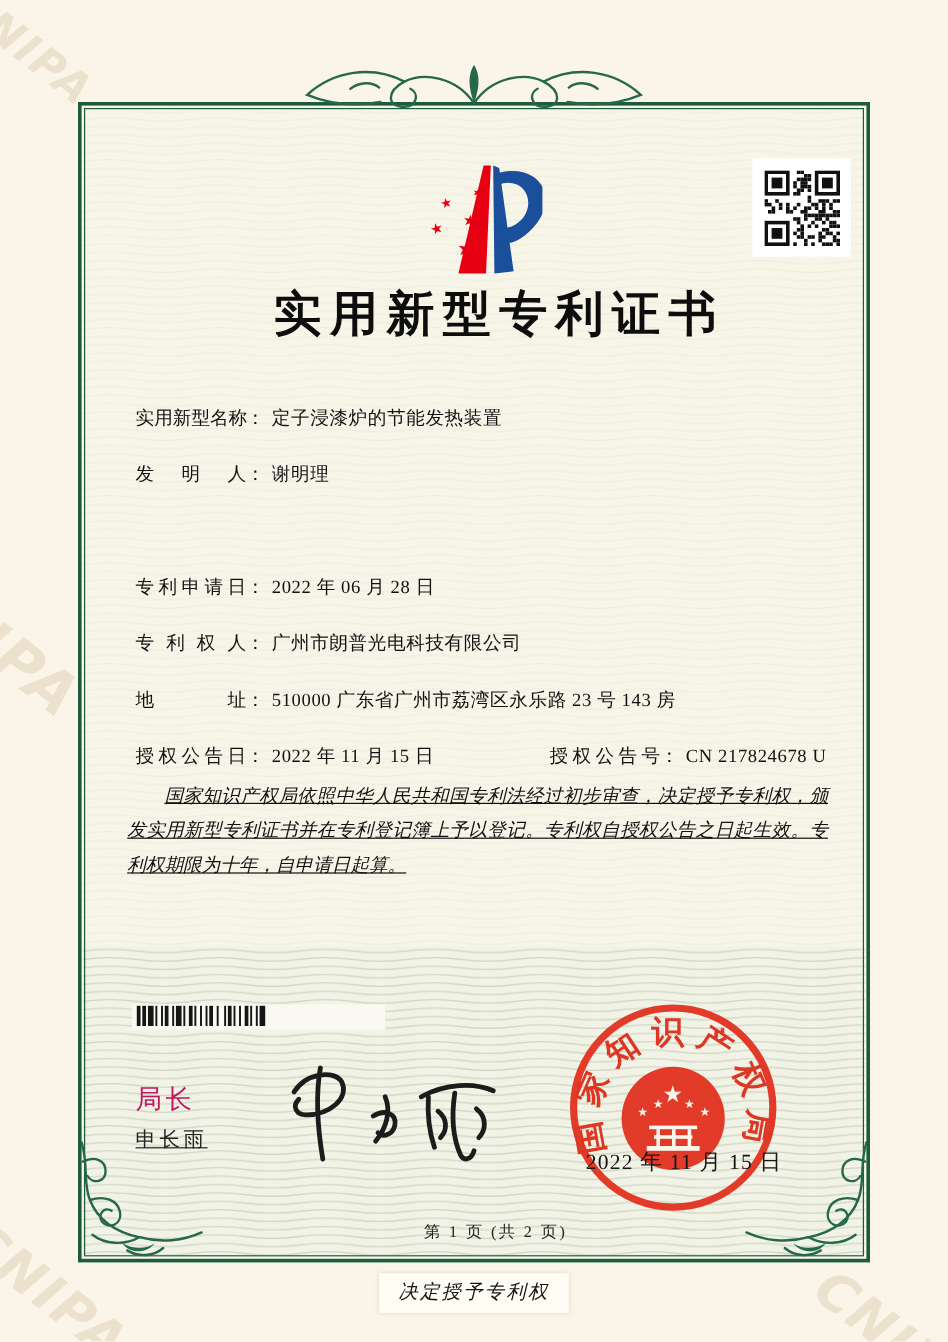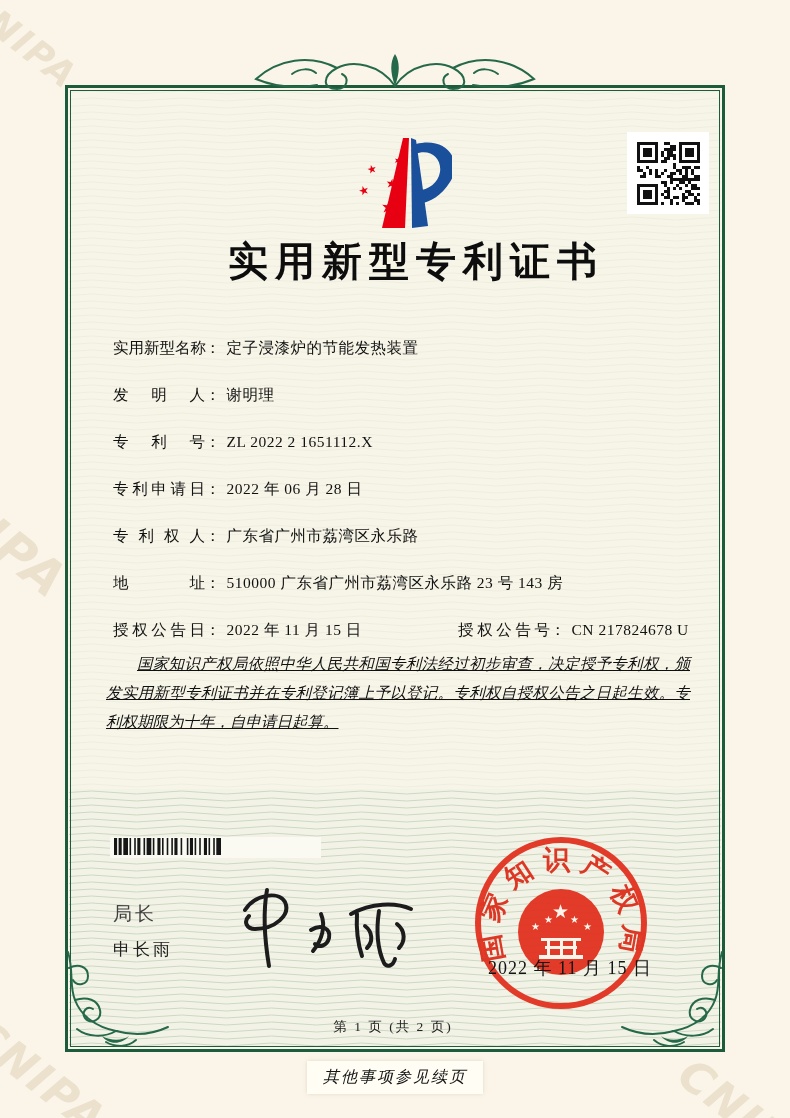--- a/index.html
+++ b/index.html
@@ -38,32 +38,32 @@
   
   .bodytext{position:absolute;left:106px;top:649px;width:584px;z-index:4;
             font-size:15.5px;line-height:29px;font-style:italic;color:#101010;text-align:justify;}
   .bodytext p{margin:0;text-indent:2em;text-decoration:underline;}
 
   
   .barcode{position:absolute;left:110px;top:837px;width:211px;height:21px;background:#fafaf3;z-index:4;padding:1px 2px;box-sizing:border-box;}
 
   
   .officer-title{position:absolute;left:113px;top:901px;z-index:4;font-family:Liberation Sans, sans-serif;
-                 font-size:19px;letter-spacing:3px;color:#404040;}
+                 font-size:22px;letter-spacing:3px;color:#be185d;}
   .officer-name{position:absolute;left:113px;top:938px;z-index:4;font-family:"Liberation Sans","DejaVu Sans",sans-serif;
-                font-size:17px;letter-spacing:3px;color:#222;}
+                font-size:17px;letter-spacing:3px;color:#222;text-decoration:underline;}
   .signature{position:absolute;left:225px;top:878px;width:210px;height:100px;z-index:5;}
 
   
   .seal{position:absolute;left:472px;top:834px;width:178px;height:178px;z-index:5;opacity:.94;}
   .seal-date{position:absolute;left:486px;top:956px;width:168px;z-index:6;text-align:center;
              font-size:18px;color:#141414;letter-spacing:1px;white-space:nowrap;}
 
   
-  .page-info{position:absolute;left:65px;top:1018px;width:656px;z-index:4;text-align:center;font-size:13.5px;color:#222;letter-spacing:2px;}
+  .page-info{position:absolute;left:65px;top:1018px;width:656px;z-index:4;text-align:center;font-size:13.5px;color:#222;letter-spacing:2px;padding-left:20px;}
   .footer-note{position:absolute;left:50%;top:1061px;transform:translateX(-50%);z-index:4;
                background:#fffdf4;padding:6px 16px;font-size:16px;font-style:italic;letter-spacing:2px;color:#151515;
                box-shadow:0 0 4px rgba(180,170,140,.35);}
 </style>
 </head>
 <body>
 
 <div class="page">
 
   <span class="wm" style="left:-18px;top:-16px;font-size:36px;">CNIPA</span>
@@ -267,28 +267,25 @@
   </div>
 
   <h1 class="title">实用新型专利证书</h1>
 
   <div class="frow" style="top:338px;">
     <span class="flabel">实用新型名称</span><span class="fcolon">：</span><span class="fval">定子浸漆炉的节能发热装置</span>
   </div>
   <div class="frow" style="top:385px;">
     <span class="flabel">发明人</span><span class="fcolon">：</span><span class="fval">谢明理</span>
   </div>
-  <div class="frow" style="top:432px;">
-    <span class="flabel">专利号</span><span class="fcolon">：</span><span class="fval">ZL 2022 2 1651112.X</span>
-  </div>
   <div class="frow" style="top:479px;">
     <span class="flabel">专利申请日</span><span class="fcolon">：</span><span class="fval">2022 年 06 月 28 日</span>
   </div>
   <div class="frow" style="top:526px;">
-    <span class="flabel">专利权人</span><span class="fcolon">：</span><span class="fval">广东省广州市荔湾区永乐路</span>
+    <span class="flabel">专利权人</span><span class="fcolon">：</span><span class="fval">广州市朗普光电科技有限公司</span>
   </div>
   <div class="frow" style="top:573px;">
     <span class="flabel">地址</span><span class="fcolon">：</span><span class="fval">510000  广东省广州市荔湾区永乐路 23 号 143 房</span>
   </div>
   <div class="frow" style="top:620px;width:590px;">
     <span class="flabel">授权公告日</span><span class="fcolon">：</span><span class="fval">2022 年 11 月 15 日</span>
     <span class="grant">
       <span class="flabel">授权公告号</span><span class="fcolon">：</span><span class="fval">CN 217824678 U</span>
     </span>
   </div>
@@ -364,15 +361,15 @@
         <rect x="67" y="121" width="44" height="4"></rect>
         <rect x="75" y="107" width="3" height="15"></rect>
         <rect x="88" y="107" width="3" height="15"></rect>
         <rect x="101" y="107" width="3" height="15"></rect>
       </g>
     </g>
   </svg>
   <div class="seal-date">2022 年 11 月 15 日</div>
 
   <div class="page-info">第 1 页 (共 2 页)</div>
-  <div class="footer-note">其他事项参见续页</div>
+  <div class="footer-note">决定授予专利权</div>
 
 </div>
 
 </body></html>

